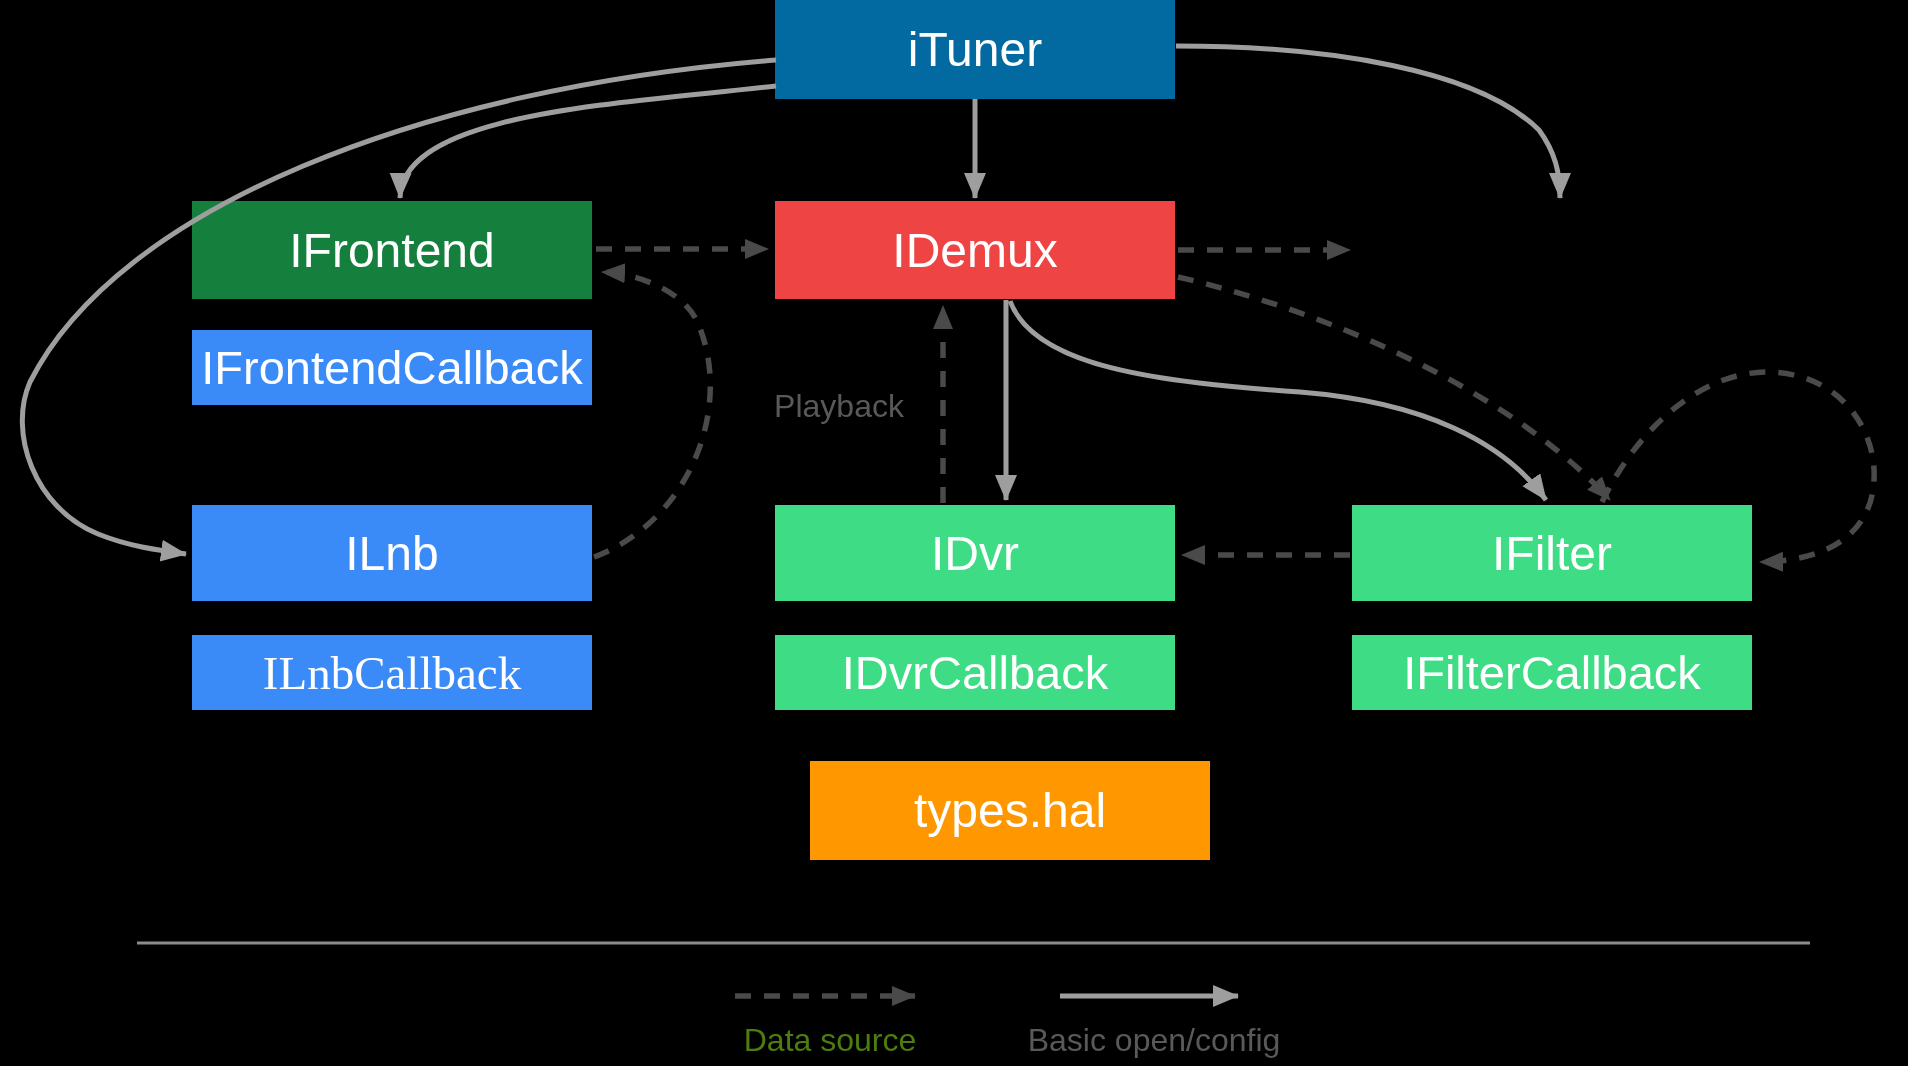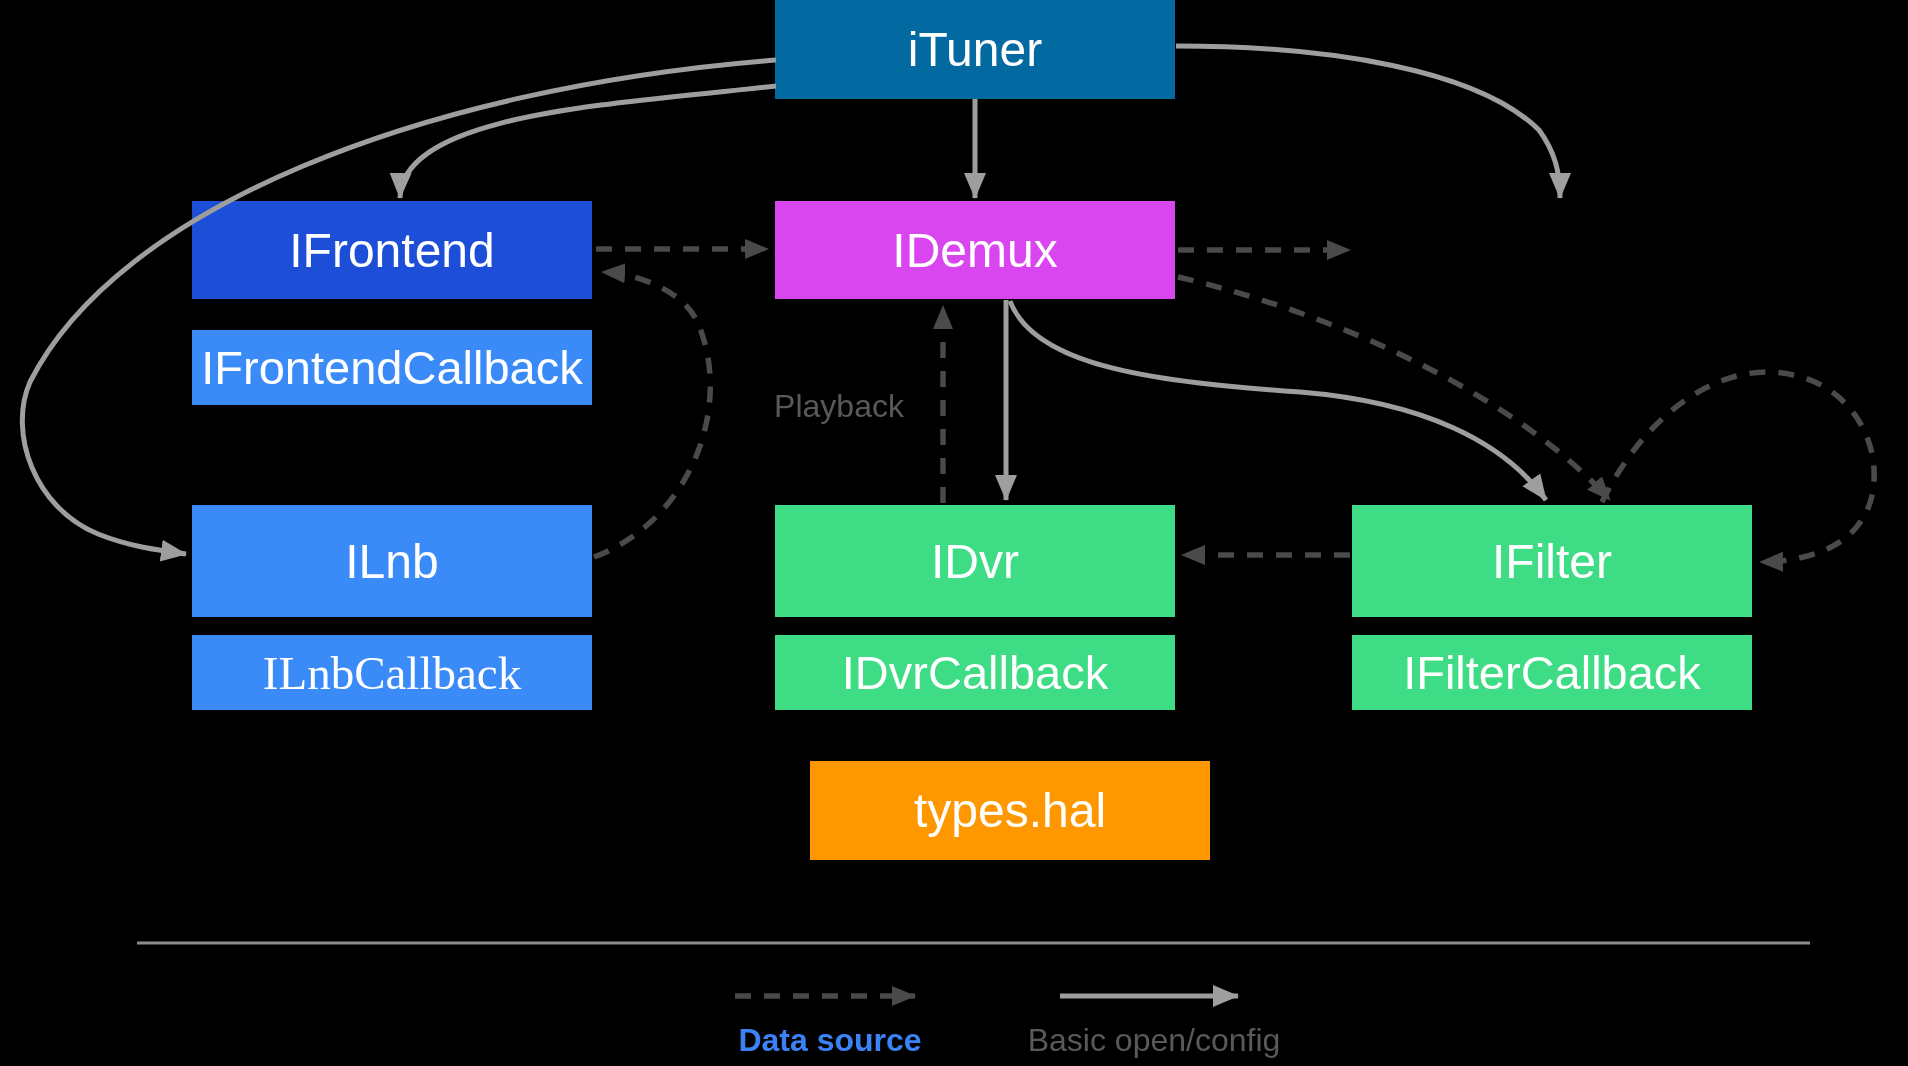--- a/index.html
+++ b/index.html
@@ -9,44 +9,44 @@
        color:#fff;text-align:center;}
   .box.main{font-size:48px;}
   .box.cb{font-size:47px;}
   
   .col-left{left:192px;width:400px;}
   .col-mid{left:775px;width:400px;}
   .col-right{left:1352px;width:400px;}
   .row-top{top:0;height:99px;}
   .row-1{top:201px;height:98px;}
   .row-1cb{top:330px;height:75px;}
-  .row-2{top:505px;height:112px;}
+  .row-2{top:505px;height:96px;}
   .row-2cb{top:635px;height:75px;}
   .row-types{top:761px;height:99px;}
   #arrows{position:absolute;left:0;top:0;pointer-events:none;}
   .note{position:absolute;font-size:32px;}
   #playback-label{left:766px;top:388px;width:146px;text-align:center;}
   #legend-label-dashed{left:728px;top:1022px;width:204px;text-align:center;}
   #legend-label-solid{left:1004px;top:1022px;width:300px;text-align:center;}
 </style>
 </head>
 <body>
 
 <div id="canvas" style="background: rgb(0, 0, 0);">
 
   <div class="box main col-mid row-top" style="background: #0369a1;">
       <span style="color: rgb(255, 255, 255);">iTuner</span>
     </div>
-  <div class="box main col-left row-1" style="background: #1d4ed8;">
+  <div class="box main col-left row-1" style="background: #15803d;">
       <span style="color: rgb(255, 255, 255);">IFrontend</span>
     </div>
   <div class="box cb col-left row-1cb" style="background: rgb(58, 139, 247);">
       <span style="color: rgb(255, 255, 255);">IFrontendCallback</span>
     </div>
-  <div class="box main col-mid row-1" style="background: #d946ef;">
+  <div class="box main col-mid row-1" style="background: #ef4444;">
       <span style="color: rgb(255, 255, 255);">IDemux</span>
     </div>
   <div class="box main col-left row-2" style="background: rgb(58, 139, 247);">
       <span style="color: rgb(255, 255, 255);">ILnb</span>
     </div>
   <div class="box cb col-left row-2cb" style="background: rgb(58, 139, 247);">
       <span style="color: rgb(255, 255, 255); font-family: Liberation Serif, serif;">ILnbCallback</span>
     </div>
   <div class="box main col-mid row-2" style="background: rgb(62, 220, 133);">
       <span style="color: rgb(255, 255, 255);">IDvr</span>
@@ -58,21 +58,21 @@
       <span style="color: rgb(255, 255, 255);">IFilter</span>
     </div>
   <div class="box cb col-right row-2cb" style="background: rgb(62, 220, 133);">
       <span style="color: rgb(255, 255, 255);">IFilterCallback</span>
     </div>
   <div class="box main col-mid row-types" style="background: rgb(255, 152, 0); margin-left: 35px;">
       <span style="color: rgb(255, 255, 255);">types.hal</span>
     </div>
 
   <div class="note" id="playback-label" style="color: rgb(89, 89, 89);">Playback</div>
-  <div class="note" id="legend-label-dashed" style="color: #3b82f6; font-weight: bold;">Data source</div>
+  <div class="note" id="legend-label-dashed" style="color: #4d7c0f;">Data source</div>
   <div class="note" id="legend-label-solid" style="color: rgb(89, 89, 89);">Basic open/config</div>
 
   <svg id="arrows" width="1908" height="1066" viewBox="0 0 1908 1066">
     <defs>
       <marker id="ah-solid" markerUnits="userSpaceOnUse" markerWidth="28" markerHeight="24" refX="25" refY="11" orient="auto">
         <path d="M0,0 L26,11 L0,22 Z" fill="#9E9E9E"></path>
       </marker>
       <marker id="ah-dash" markerUnits="userSpaceOnUse" markerWidth="26" markerHeight="22" refX="23" refY="10" orient="auto">
         <path d="M0,0 L24,10 L0,20 Z" fill="#4A4A4A"></path>
       </marker>

